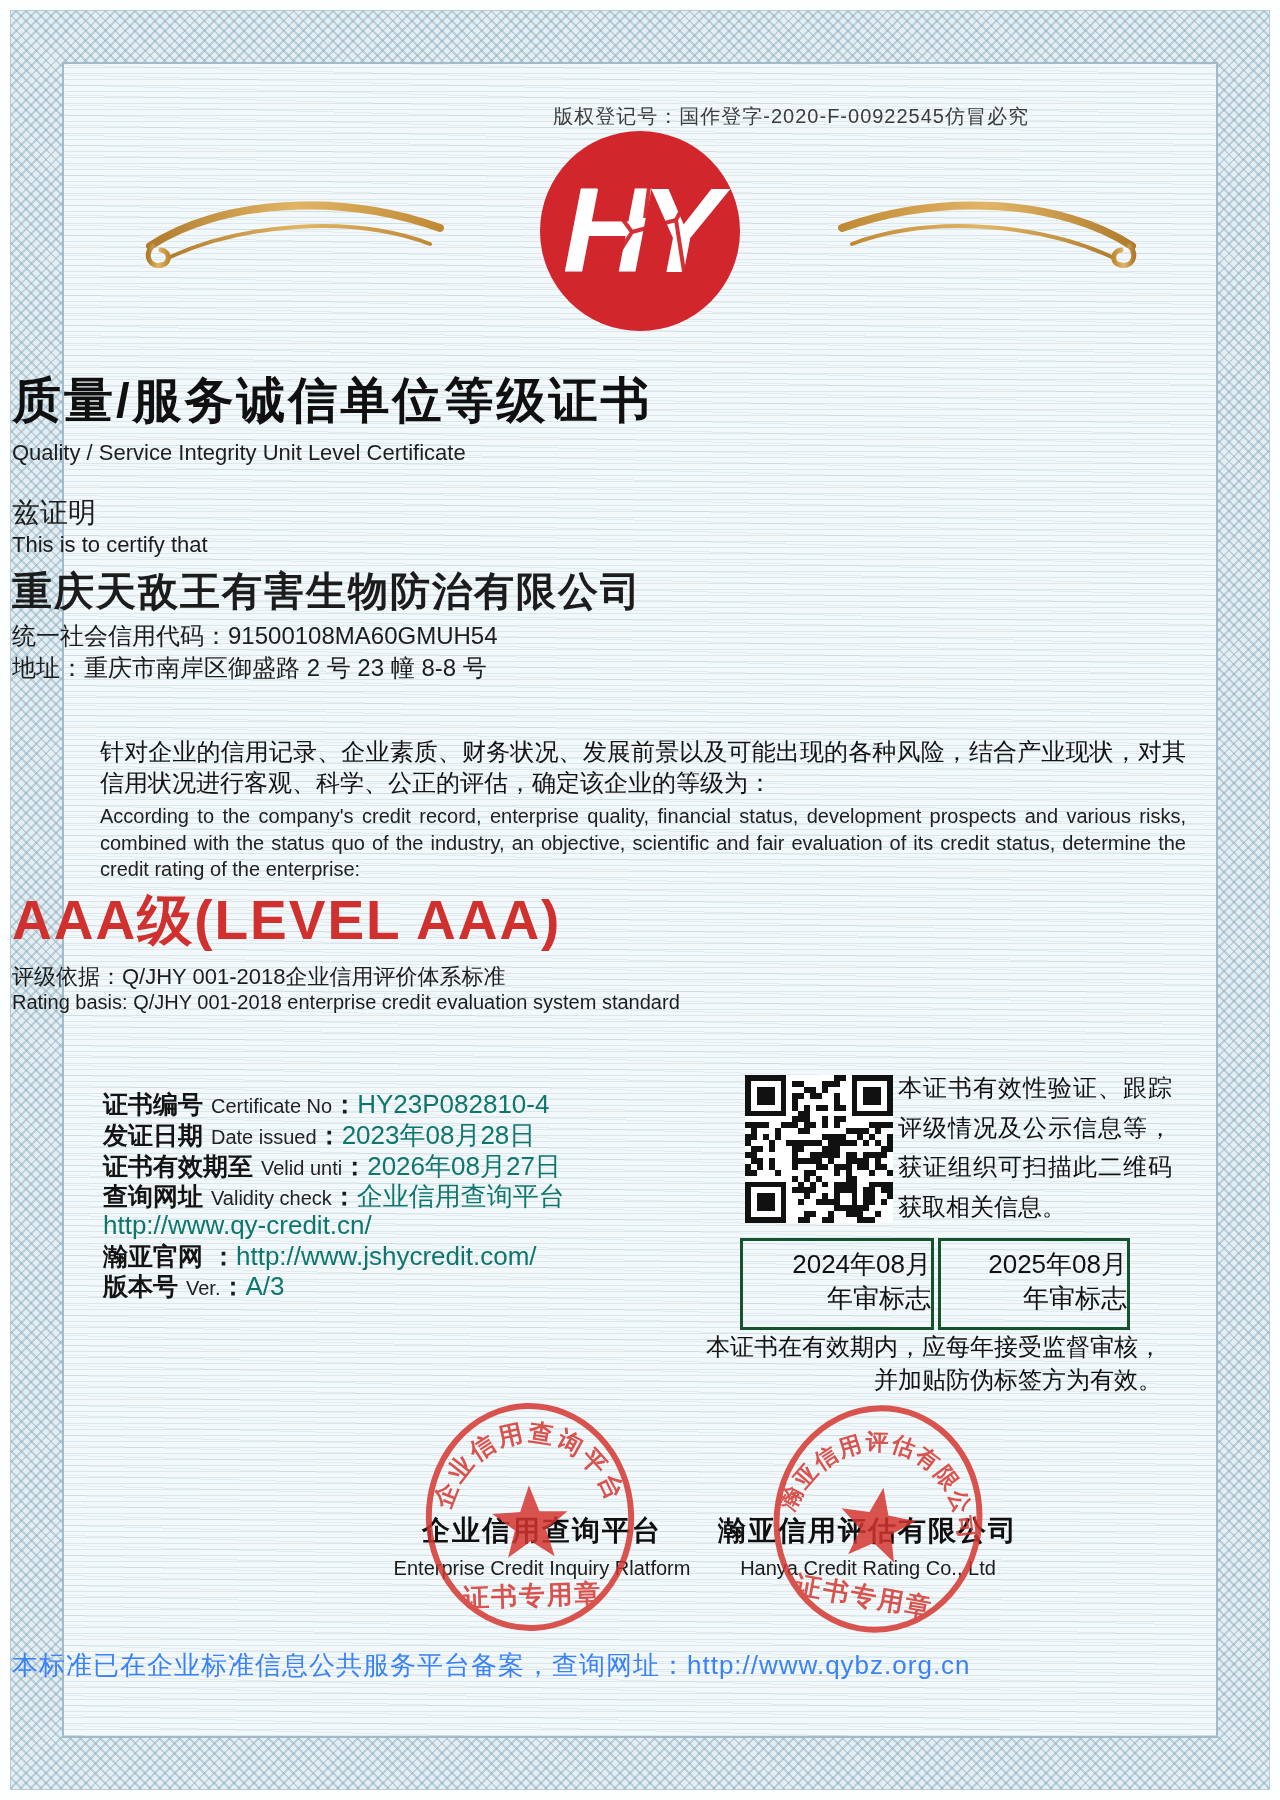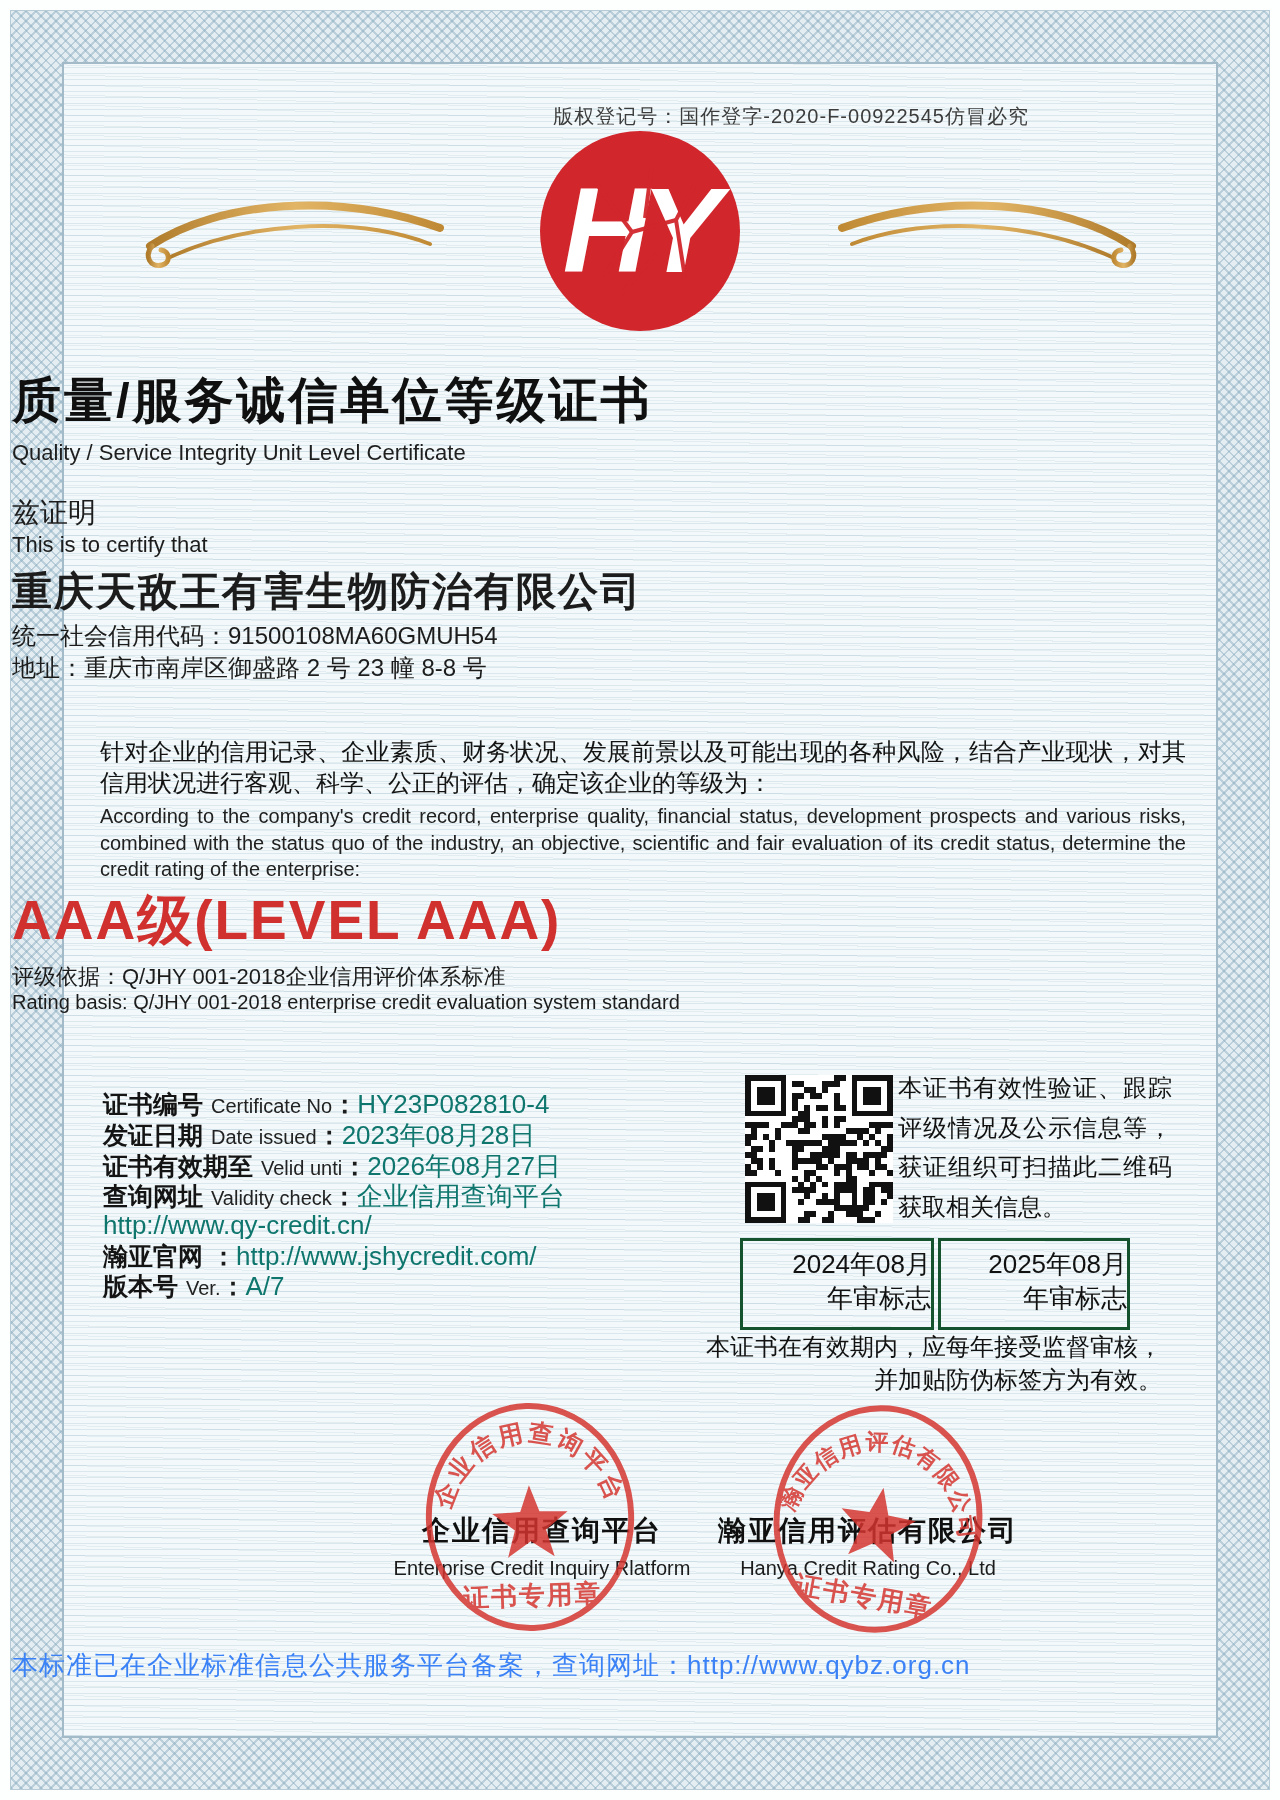--- a/index.html
+++ b/index.html
@@ -167,21 +167,21 @@
     <div class="d-row">
       <span class="d-zh">瀚亚官网</span>
 
       <span class="d-sep">：</span>
       <span class="d-val">http://www.jshycredit.com/</span>
     </div>
     <div class="d-row">
       <span class="d-zh">版本号</span>
       <span class="d-en">Ver.</span>
       <span class="d-sep">：</span>
-      <span class="d-val">A/7</span>
+      <span class="d-val">A/3</span>
     </div>
   </div>
 
   <div class="abs qr" id="qr-box"><svg viewBox="0 0 25 25">
         <rect width="25" height="25" fill="#ffffff"></rect>
         <path d="M0 0h1v1h-1zM1 0h1v1h-1zM2 0h1v1h-1zM3 0h1v1h-1zM4 0h1v1h-1zM5 0h1v1h-1zM6 0h1v1h-1zM0 1h1v1h-1zM6 1h1v1h-1zM0 2h1v1h-1zM2 2h1v1h-1zM3 2h1v1h-1zM4 2h1v1h-1zM6 2h1v1h-1zM0 3h1v1h-1zM2 3h1v1h-1zM3 3h1v1h-1zM4 3h1v1h-1zM6 3h1v1h-1zM0 4h1v1h-1zM2 4h1v1h-1zM3 4h1v1h-1zM4 4h1v1h-1zM6 4h1v1h-1zM0 5h1v1h-1zM6 5h1v1h-1zM0 6h1v1h-1zM1 6h1v1h-1zM2 6h1v1h-1zM3 6h1v1h-1zM4 6h1v1h-1zM5 6h1v1h-1zM6 6h1v1h-1zM18 0h1v1h-1zM19 0h1v1h-1zM20 0h1v1h-1zM21 0h1v1h-1zM22 0h1v1h-1zM23 0h1v1h-1zM24 0h1v1h-1zM18 1h1v1h-1zM24 1h1v1h-1zM18 2h1v1h-1zM20 2h1v1h-1zM21 2h1v1h-1zM22 2h1v1h-1zM24 2h1v1h-1zM18 3h1v1h-1zM20 3h1v1h-1zM21 3h1v1h-1zM22 3h1v1h-1zM24 3h1v1h-1zM18 4h1v1h-1zM20 4h1v1h-1zM21 4h1v1h-1zM22 4h1v1h-1zM24 4h1v1h-1zM18 5h1v1h-1zM24 5h1v1h-1zM18 6h1v1h-1zM19 6h1v1h-1zM20 6h1v1h-1zM21 6h1v1h-1zM22 6h1v1h-1zM23 6h1v1h-1zM24 6h1v1h-1zM0 18h1v1h-1zM1 18h1v1h-1zM2 18h1v1h-1zM3 18h1v1h-1zM4 18h1v1h-1zM5 18h1v1h-1zM6 18h1v1h-1zM0 19h1v1h-1zM6 19h1v1h-1zM0 20h1v1h-1zM2 20h1v1h-1zM3 20h1v1h-1zM4 20h1v1h-1zM6 20h1v1h-1zM0 21h1v1h-1zM2 21h1v1h-1zM3 21h1v1h-1zM4 21h1v1h-1zM6 21h1v1h-1zM0 22h1v1h-1zM2 22h1v1h-1zM3 22h1v1h-1zM4 22h1v1h-1zM6 22h1v1h-1zM0 23h1v1h-1zM6 23h1v1h-1zM0 24h1v1h-1zM1 24h1v1h-1zM2 24h1v1h-1zM3 24h1v1h-1zM4 24h1v1h-1zM5 24h1v1h-1zM6 24h1v1h-1zM15 0h1v1h-1zM16 0h1v1h-1zM8 1h1v1h-1zM9 1h1v1h-1zM13 1h1v1h-1zM14 1h1v1h-1zM15 1h1v1h-1zM10 2h1v1h-1zM11 2h1v1h-1zM13 2h1v1h-1zM8 3h1v1h-1zM9 3h1v1h-1zM11 3h1v1h-1zM12 3h1v1h-1zM15 3h1v1h-1zM8 4h1v1h-1zM15 4h1v1h-1zM8 5h1v1h-1zM10 5h1v1h-1zM12 5h1v1h-1zM13 5h1v1h-1zM15 5h1v1h-1zM16 5h1v1h-1zM9 6h1v1h-1zM10 6h1v1h-1zM8 7h1v1h-1zM9 7h1v1h-1zM10 7h1v1h-1zM13 7h1v1h-1zM15 7h1v1h-1zM16 7h1v1h-1zM0 8h1v1h-1zM1 8h1v1h-1zM2 8h1v1h-1zM3 8h1v1h-1zM6 8h1v1h-1zM7 8h1v1h-1zM8 8h1v1h-1zM10 8h1v1h-1zM11 8h1v1h-1zM13 8h1v1h-1zM15 8h1v1h-1zM21 8h1v1h-1zM22 8h1v1h-1zM23 8h1v1h-1zM24 8h1v1h-1zM1 9h1v1h-1zM5 9h1v1h-1zM9 9h1v1h-1zM10 9h1v1h-1zM17 9h1v1h-1zM18 9h1v1h-1zM19 9h1v1h-1zM20 9h1v1h-1zM22 9h1v1h-1zM0 10h1v1h-1zM1 10h1v1h-1zM3 10h1v1h-1zM5 10h1v1h-1zM13 10h1v1h-1zM14 10h1v1h-1zM15 10h1v1h-1zM16 10h1v1h-1zM19 10h1v1h-1zM21 10h1v1h-1zM24 10h1v1h-1zM0 11h1v1h-1zM4 11h1v1h-1zM7 11h1v1h-1zM8 11h1v1h-1zM9 11h1v1h-1zM10 11h1v1h-1zM11 11h1v1h-1zM12 11h1v1h-1zM14 11h1v1h-1zM15 11h1v1h-1zM16 11h1v1h-1zM17 11h1v1h-1zM18 11h1v1h-1zM20 11h1v1h-1zM22 11h1v1h-1zM24 11h1v1h-1zM1 12h1v1h-1zM2 12h1v1h-1zM4 12h1v1h-1zM8 12h1v1h-1zM9 12h1v1h-1zM13 12h1v1h-1zM14 12h1v1h-1zM15 12h1v1h-1zM23 12h1v1h-1zM24 12h1v1h-1zM0 13h1v1h-1zM1 13h1v1h-1zM8 13h1v1h-1zM11 13h1v1h-1zM12 13h1v1h-1zM13 13h1v1h-1zM14 13h1v1h-1zM15 13h1v1h-1zM17 13h1v1h-1zM18 13h1v1h-1zM20 13h1v1h-1zM21 13h1v1h-1zM22 13h1v1h-1zM23 13h1v1h-1zM1 14h1v1h-1zM2 14h1v1h-1zM4 14h1v1h-1zM8 14h1v1h-1zM9 14h1v1h-1zM10 14h1v1h-1zM11 14h1v1h-1zM12 14h1v1h-1zM14 14h1v1h-1zM17 14h1v1h-1zM18 14h1v1h-1zM19 14h1v1h-1zM20 14h1v1h-1zM22 14h1v1h-1zM0 15h1v1h-1zM2 15h1v1h-1zM4 15h1v1h-1zM8 15h1v1h-1zM12 15h1v1h-1zM13 15h1v1h-1zM15 15h1v1h-1zM16 15h1v1h-1zM17 15h1v1h-1zM19 15h1v1h-1zM20 15h1v1h-1zM22 15h1v1h-1zM23 15h1v1h-1zM0 16h1v1h-1zM1 16h1v1h-1zM5 16h1v1h-1zM10 16h1v1h-1zM11 16h1v1h-1zM15 16h1v1h-1zM17 16h1v1h-1zM21 16h1v1h-1zM24 16h1v1h-1zM8 17h1v1h-1zM10 17h1v1h-1zM12 17h1v1h-1zM17 17h1v1h-1zM18 17h1v1h-1zM9 18h1v1h-1zM11 18h1v1h-1zM13 18h1v1h-1zM15 18h1v1h-1zM16 18h1v1h-1zM17 18h1v1h-1zM18 18h1v1h-1zM21 18h1v1h-1zM22 18h1v1h-1zM23 18h1v1h-1zM24 18h1v1h-1zM8 19h1v1h-1zM9 19h1v1h-1zM10 19h1v1h-1zM11 19h1v1h-1zM15 19h1v1h-1zM16 19h1v1h-1zM17 19h1v1h-1zM18 19h1v1h-1zM20 19h1v1h-1zM21 19h1v1h-1zM23 19h1v1h-1zM24 19h1v1h-1zM10 20h1v1h-1zM13 20h1v1h-1zM15 20h1v1h-1zM18 20h1v1h-1zM20 20h1v1h-1zM21 20h1v1h-1zM24 20h1v1h-1zM9 21h1v1h-1zM12 21h1v1h-1zM13 21h1v1h-1zM14 21h1v1h-1zM15 21h1v1h-1zM18 21h1v1h-1zM20 21h1v1h-1zM21 21h1v1h-1zM23 21h1v1h-1zM15 22h1v1h-1zM16 22h1v1h-1zM17 22h1v1h-1zM18 22h1v1h-1zM19 22h1v1h-1zM20 22h1v1h-1zM10 23h1v1h-1zM11 23h1v1h-1zM14 23h1v1h-1zM17 23h1v1h-1zM18 23h1v1h-1zM19 23h1v1h-1zM22 23h1v1h-1zM9 24h1v1h-1zM10 24h1v1h-1zM13 24h1v1h-1zM14 24h1v1h-1zM19 24h1v1h-1zM20 24h1v1h-1zM21 24h1v1h-1z" fill="#111111"></path>
       </svg></div>
   <div class="abs qr-text">本证书有效性验证、跟踪评级情况及公示信息等，获证组织可扫描此二维码获取相关信息。</div>
 
   <div class="abs mark-box b1">

